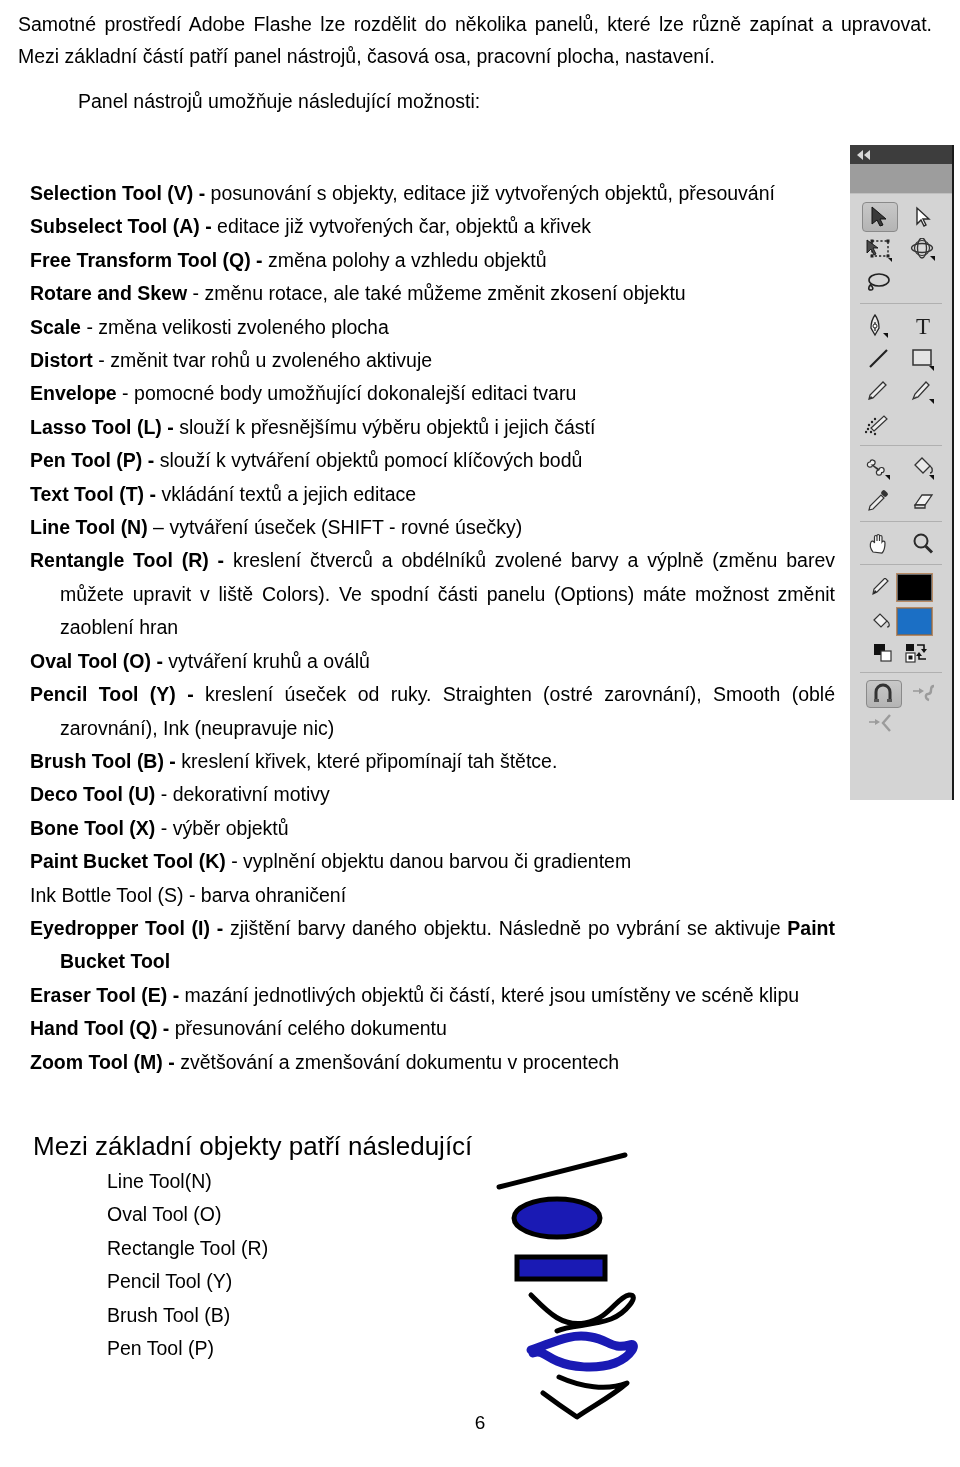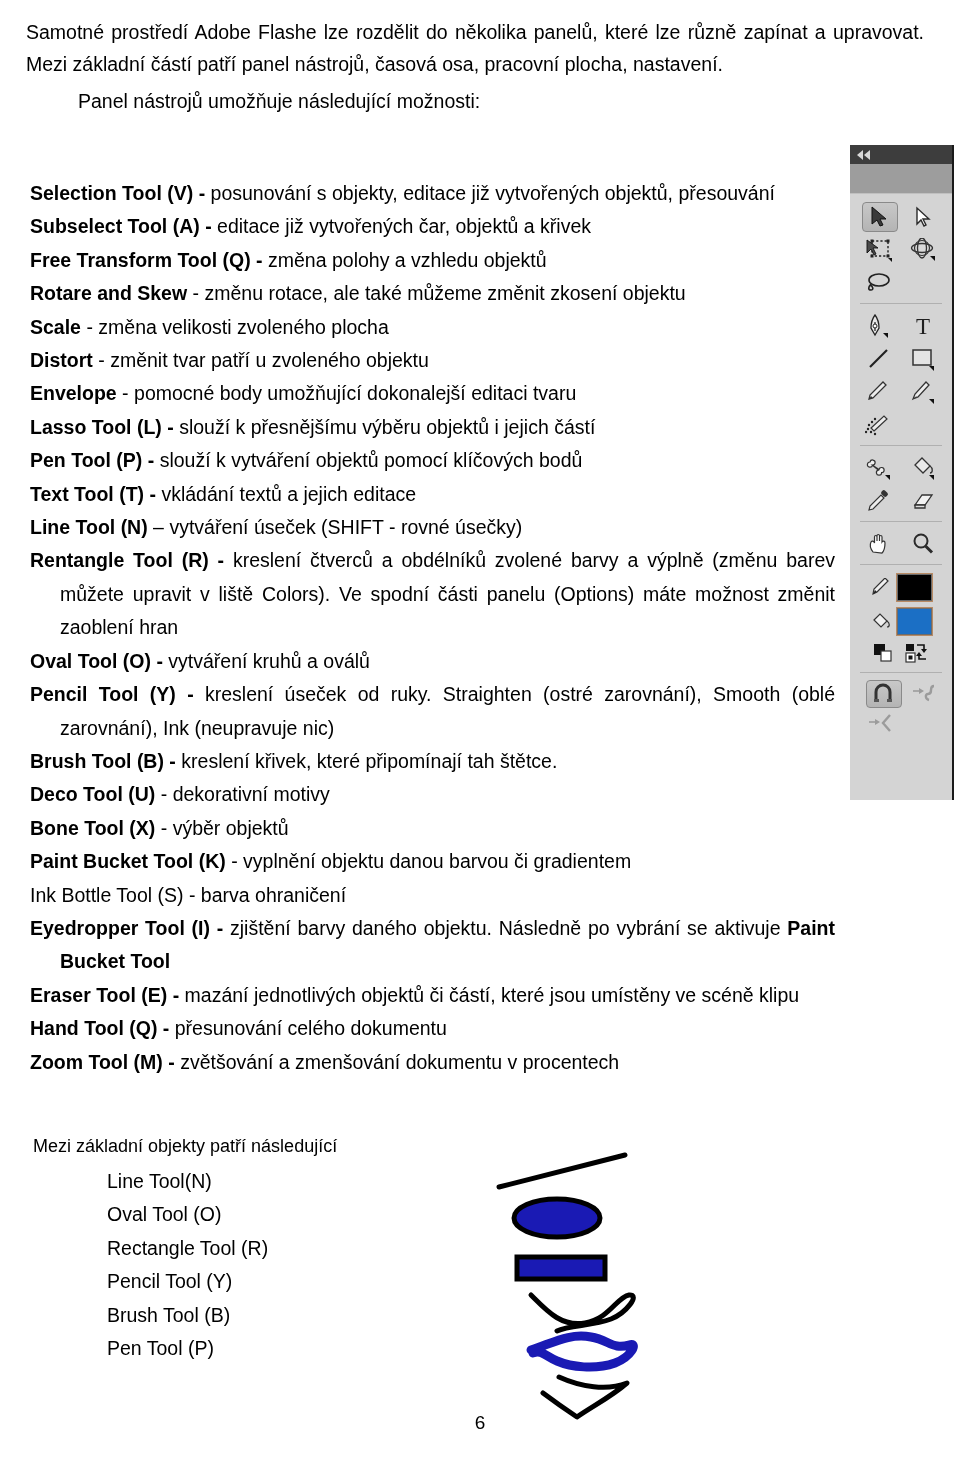--- a/index.html
+++ b/index.html
@@ -22,21 +22,21 @@
   .intro {
     position: absolute;
     left: 14px;
     top: 4px;
     width: 922px;
     font-size: 19.5px;
     line-height: 32px;
     text-align: justify;
     text-justify: inter-word;
   }
-  .intro p { margin: 12px; }
+  .intro p { margin: 4px; }
 
   .lead {
     position: absolute;
     left: 30px;
     top: 86px;
     font-size: 19.5px;
     line-height: 30px;
     margin-left: 48px;
   }
 
@@ -59,21 +59,21 @@
     text-align: justify;
     text-justify: inter-word;
   }
   .tool-list b { font-weight: bold; }
 
   
   .objects-head {
     position: absolute;
     left: 33px;
     top: 1131px;
-    font-size: 18px;
+    font-size: 26px;
     line-height: 30px;
   }
   .objects-list {
     position: absolute;
     left: 107px;
     top: 1165px;
     font-size: 19.5px;
     line-height: 33.4px;
   }
   .objects-list div { white-space: nowrap; }
@@ -186,21 +186,21 @@
   </div>
 
   <div class="lead">Panel nástrojů umožňuje následující možnosti:</div>
 
   <div class="tool-list" id="tool-list">
       <div class="row just"><b>Selection Tool (V) -</b><span> posunování s objekty, editace již vytvořených objektů, přesouvání</span></div>
       <div class="row"><b>Subselect Tool (A) -</b><span> editace již vytvořených čar, objektů a křivek</span></div>
       <div class="row"><b>Free Transform Tool (Q) -</b><span> změna polohy a vzhledu objektů</span></div>
       <div class="row"><b>Rotare and Skew</b><span> - změnu rotace, ale také můžeme změnit zkosení objektu</span></div>
       <div class="row"><b>Scale</b><span> - změna velikosti zvoleného plocha</span></div>
-      <div class="row"><b>Distort</b><span> - změnit tvar patří u zvoleného objektu</span></div>
+      <div class="row"><b>Distort</b><span> - změnit tvar rohů u zvoleného aktivuje</span></div>
       <div class="row"><b>Envelope</b><span> - pomocné body umožňující dokonalejší editaci tvaru</span></div>
       <div class="row"><b>Lasso Tool (L) -</b><span> slouží k přesnějšímu výběru objektů i jejich částí</span></div>
       <div class="row"><b>Pen Tool (P) -</b><span> slouží k vytváření objektů pomocí klíčových bodů</span></div>
       <div class="row"><b>Text Tool (T) -</b><span> vkládání textů a jejich editace</span></div>
       <div class="row"><b>Line Tool (N)</b><span> – vytváření úseček (SHIFT - rovné úsečky)</span></div>
       <div class="row just"><b>Rentangle Tool (R) -</b><span> kreslení čtverců a obdélníků zvolené barvy a výplně (změnu barev můžete upravit v liště Colors). Ve spodní části panelu (Options) máte možnost změnit zaoblení hran</span></div>
       <div class="row"><b>Oval Tool (O) -</b><span> vytváření kruhů a oválů</span></div>
       <div class="row just"><b>Pencil Tool (Y) -</b><span> kreslení úseček od ruky. Straighten (ostré zarovnání), Smooth (oblé zarovnání), Ink (neupravuje nic)</span></div>
       <div class="row"><b>Brush Tool (B) -</b><span> kreslení křivek, které připomínají tah štětce.</span></div>
       <div class="row"><b>Deco Tool (U)</b><span> - dekorativní motivy</span></div>

